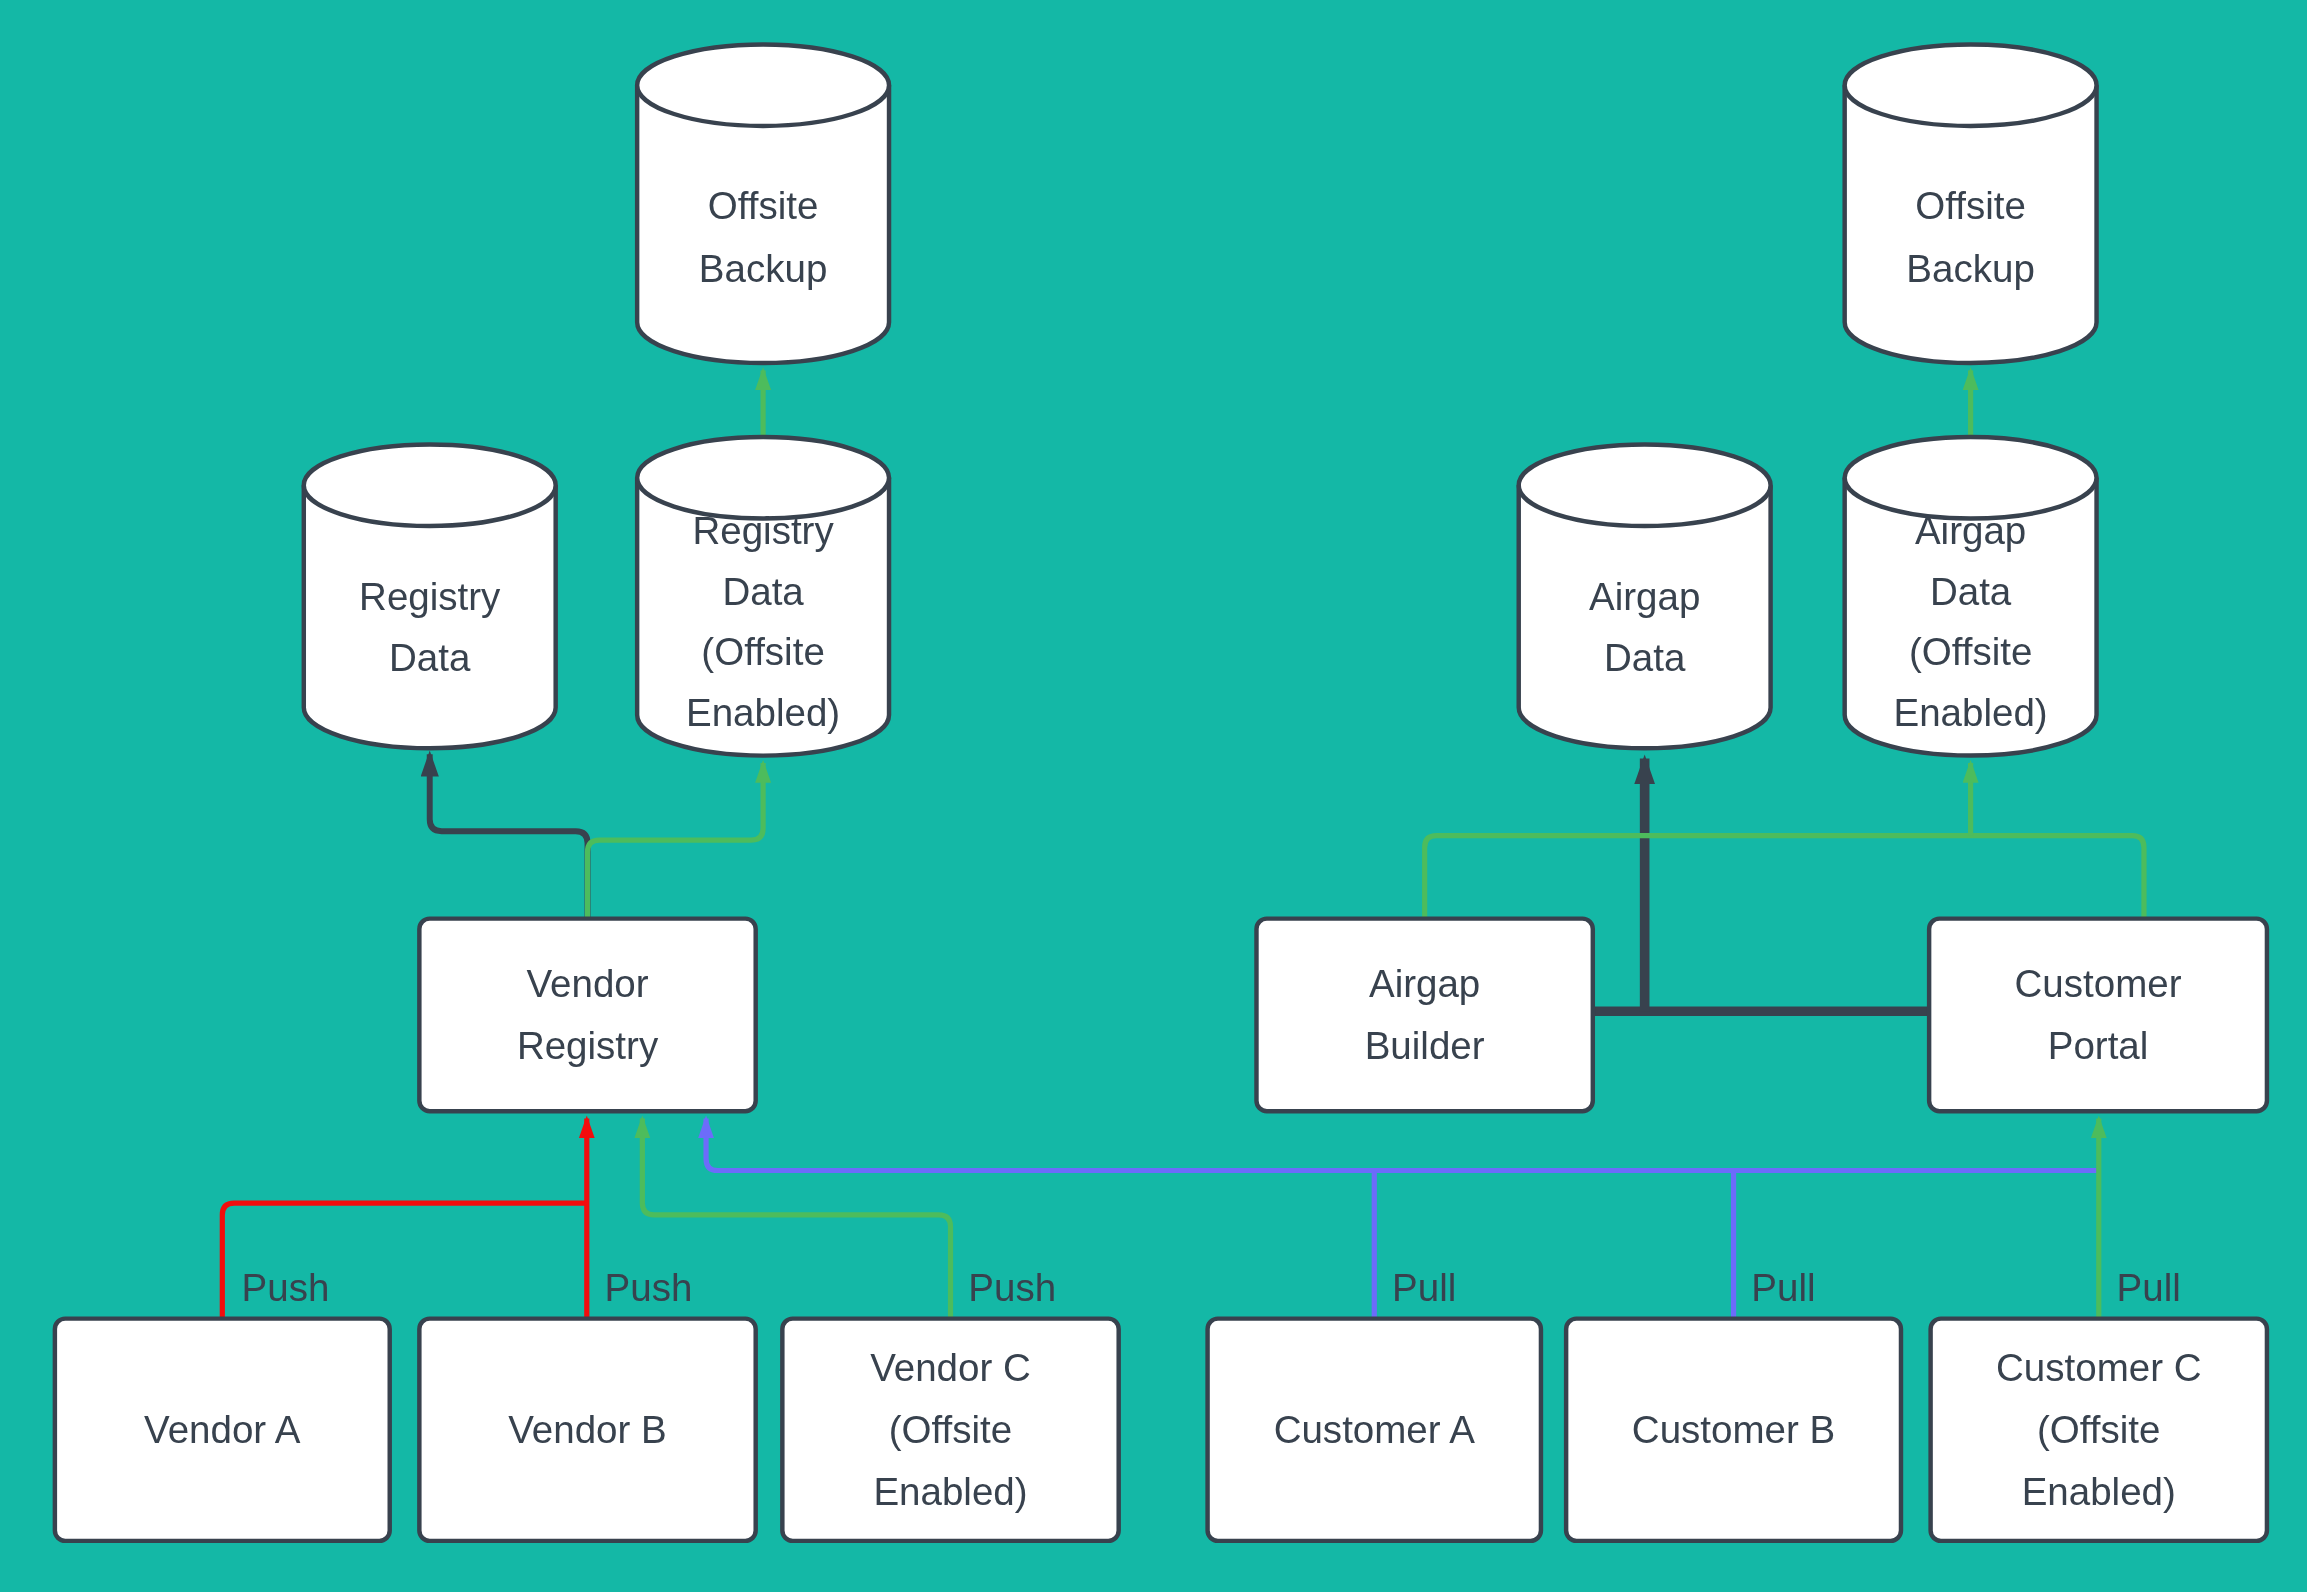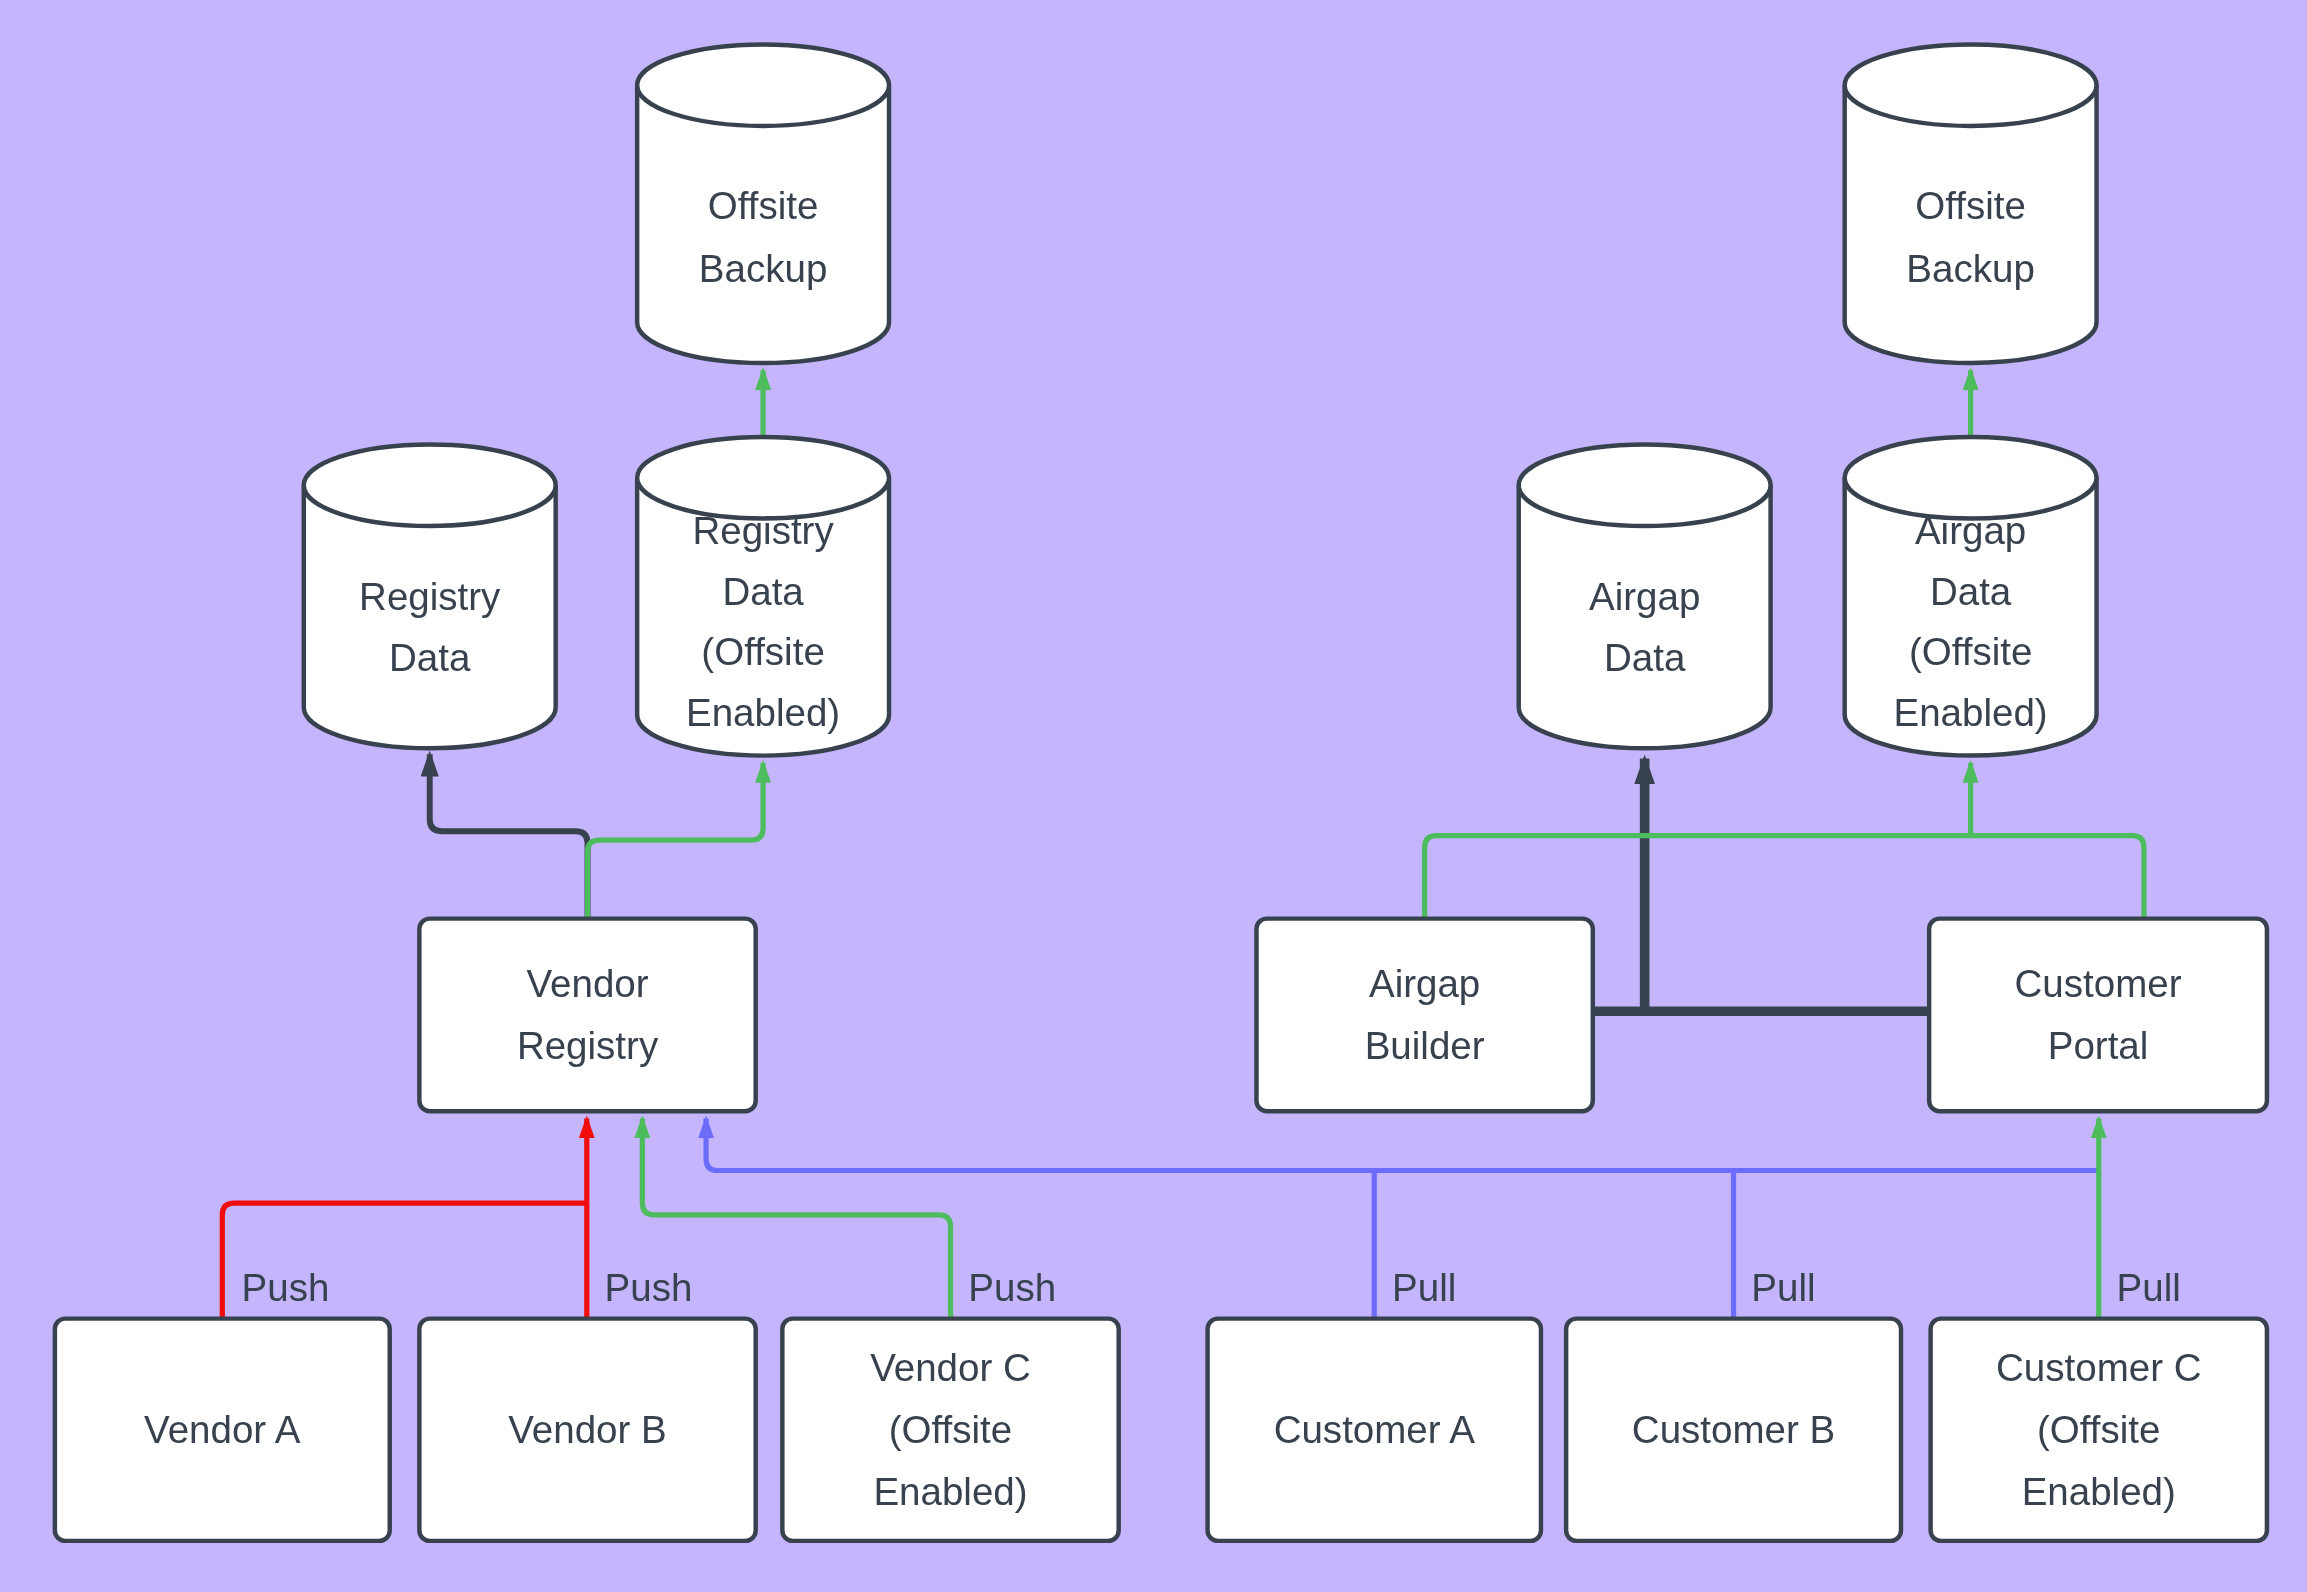--- a/index.html
+++ b/index.html
@@ -1,17 +1,17 @@
 <!DOCTYPE html>
 <html style="font-size:12px"><head>
 <meta charset="utf-8">
 <style>
   html,body{margin:0;padding:0;background:#ffffff;width:100%;height:100%;}
   body{font-family:"Liberation Sans", sans-serif;}
-  .stage{width:100vw;height:100vh;display:flex;align-items:flex-end;justify-content:center;background:#c4b5fd;}
+  .stage{width:100vw;height:100vh;display:flex;align-items:flex-end;justify-content:center;background:#14b8a6;}
   svg{width:100%;height:100%;display:block;}
   .box{fill:#ffffff;stroke-width:6;}
   .cyl{fill:#ffffff;stroke-width:6;}
   .nlabel{font-family:"Liberation Sans", sans-serif;font-size:52px;text-anchor:middle;}
   .elabel{font-family:"Liberation Sans", sans-serif;font-size:52px;text-anchor:start;}
   .edge{fill:none;stroke-linejoin:round;}
   .w7{stroke-width:7;}
   .w8{stroke-width:8;}
   .w13{stroke-width:13;}
 </style>

